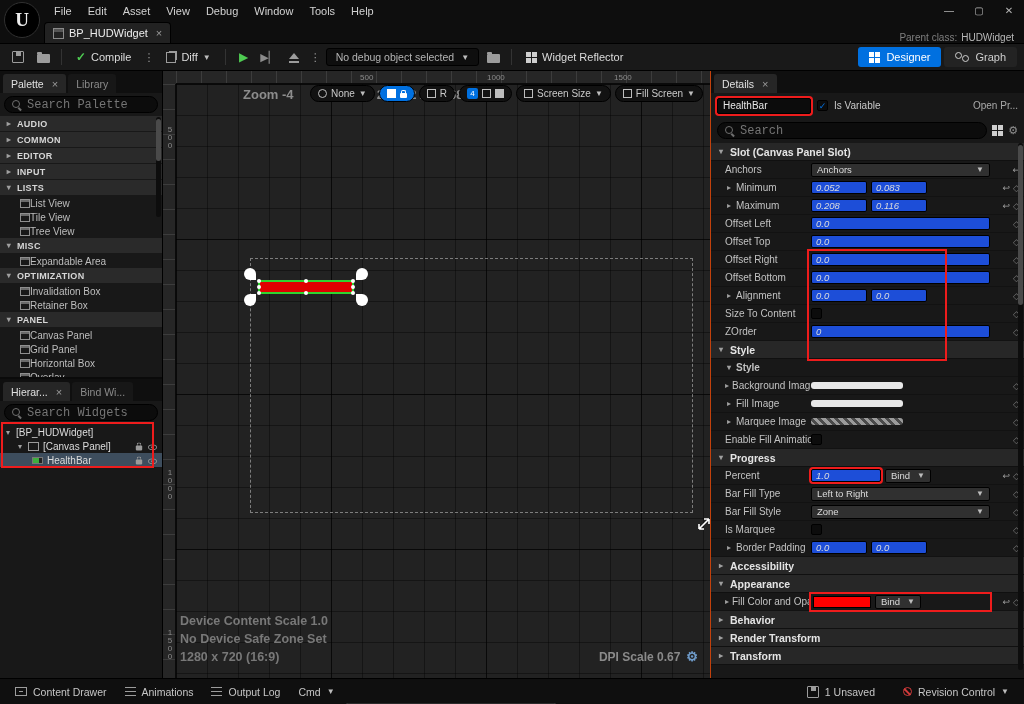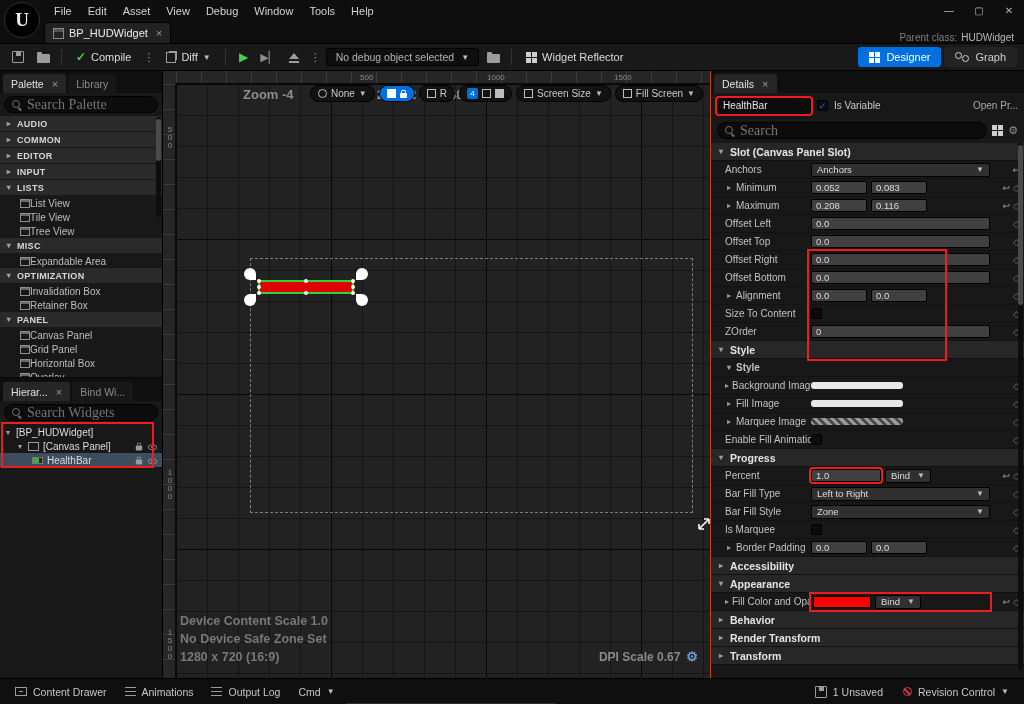--- a/index.html
+++ b/index.html
@@ -68,21 +68,21 @@
   .main{display:flex;height:607px;background:#141414;}
   .left{width:163px;display:flex;flex-direction:column;border-right:1px solid #000;background:#181818;}
   .center{flex:1;position:relative;background:#1f1f1f;overflow:hidden;}
   .rightp{width:314px;display:flex;flex-direction:column;border-left:1px solid #c2410c;background:#181818;position:relative;overflow:hidden;}
 
   
   .panel-tabs{height:22px;background:#0f0f0f;display:flex;align-items:flex-end;padding-left:3px;gap:2px;flex:none;}
   .ptab{height:19px;background:#262626;border-radius:3px 3px 0 0;padding:0 8px;display:flex;align-items:center;gap:5px;font-size:10.5px;color:#e0e0e0;}
   .ptab.inactive{background:#171717;color:#8a8a8a;}
   .searchbar{margin:3px 4px;height:17px;background:#0c0c0c;border:1px solid #000;border-radius:9px;display:flex;align-items:center;gap:5px;padding:0 6px;flex:none;}
-  .searchbar input{background:transparent;border:none;outline:none;color:#9a9a9a;font-size:14px;width:100%;font-family:Liberation Serif, serif;}
+  .searchbar input{background:transparent;border:none;outline:none;color:#9a9a9a;font-size:12px;width:100%;font-family:Liberation Mono, monospace;}
 
   
   .palette{height:308px;display:flex;flex-direction:column;border-bottom:2px solid #0a0a0a;position:relative;}
   .plist{flex:1;overflow:hidden;}
   .cat{height:15px;background:#2a2a2a;display:flex;align-items:center;gap:4px;padding:0 5px;font-size:9px;color:#d6d6d6;font-weight:bold;letter-spacing:.3px;margin-bottom:1px;}
   .car{color:#9f9f9f;font-size:8px;width:8px;text-align:center;}
   .pitem{height:14px;display:flex;align-items:center;padding-left:20px;font-size:10px;color:#bdbdbd;}
   .pic{width:10px;height:9px;border:1px solid #8f8f8f;background:linear-gradient(#6a6a6a 0 2px,transparent 2px);flex:none;}
   .vscroll{position:absolute;right:1px;width:5px;background:#0d0d0d;border-radius:3px;}
   .vthumb{position:absolute;left:0;width:5px;background:#4a4a4a;border-radius:3px;}
@@ -146,41 +146,41 @@
   .cbox{width:11px;height:11px;background:#0c0c0c;border:1px solid #000;border-radius:2px;display:flex;align-items:center;justify-content:center;font-size:9px;color:var(--accent,#0070e0);flex:none;}
   .lblsm{font-size:10px;color:#c9c9c9;white-space:nowrap;}
   .openpr{margin-left:auto;font-size:10px;color:#a9a9a9;white-space:nowrap;overflow:hidden;}
   .dsearch{height:25px;display:flex;align-items:center;gap:5px;padding:0 6px;flex:none;}
   .dsearch .searchbar{flex:1;margin:0;}
   .dprops{flex:1;position:relative;overflow:hidden;}
   .dhdr{height:18px;background:#272727;display:flex;align-items:center;gap:5px;padding:0 6px;font-size:10.5px;color:#e4e4e4;font-weight:bold;border-bottom:1px solid #101010;}
   .drow{height:18px;display:flex;align-items:center;padding-left:14px;border-bottom:1px solid rgba(0,0,0,.25);}
   .dlabel{width:86px;font-size:10px;color:#c2c2c2;flex:none;display:flex;align-items:center;gap:3px;overflow:hidden;white-space:nowrap;}
   .dval{flex:1;display:flex;align-items:center;gap:4px;min-width:0;}
-  .num{width:56px;height:13px;background:#404040;border:1px solid #000;border-radius:2px;color:#dcdcdc;font-size:9.5px;padding:0 4px;font-family:inherit;}
+  .num{width:56px;height:13px;background:#1d4ed8;border:1px solid #000;border-radius:2px;color:#dcdcdc;font-size:9.5px;padding:0 4px;font-family:inherit;font-style:italic;}
   .num.full{flex:1;width:auto;}
   .dd{height:14px;background:#303030;border:1px solid #000;border-radius:2px;display:flex;align-items:center;justify-content:space-between;gap:4px;padding:0 5px;font-size:9.5px;color:#dcdcdc;flex:1;min-width:0;}
   .dd.small{flex:none;width:46px;}
   .icons-r{display:flex;gap:3px;margin-left:4px;width:30px;justify-content:flex-end;padding-right:4px;flex:none;align-items:center;}
   .rst{color:#9a9a9a;font-size:9px;}
   .dmd{color:#787878;font-size:9px;}
   .strip{flex:1;height:7px;background:#e8e8e8;border-radius:3px;max-width:92px;}
   .strip.hatch{background:repeating-linear-gradient(45deg,#9a9a9a 0 3px,#4a4a4a 3px 6px);}
   .swatch{width:58px;height:12px;border:1px solid #000;flex:none;}
   .bold{font-weight:bold;}
 
   
   .statusbar{height:26px;background:#0f0f0f;display:flex;align-items:center;gap:2px;padding:0 7px;border-top:1px solid #000;}
   .sb-btn{display:flex;align-items:center;gap:6px;padding:0 8px;height:20px;font-size:10.5px;color:#c6c6c6;}
   .i-drawer{width:12px;height:9px;border:1px solid #9c9c9c;position:relative;}
   .i-drawer::after{content:"";position:absolute;left:3px;top:3px;width:4px;height:1px;background:#9c9c9c;}
   .i-lines{width:11px;height:9px;background:repeating-linear-gradient(#9c9c9c 0 1px,transparent 1px 4px);}
   .console{width:212px;height:17px;background:#ffffff;border:1px solid #2b2b2b;border-radius:3px;display:flex;align-items:center;padding:0 7px;margin-top:39px;}
   .console input{background:transparent;border:none;outline:none;color:#6f6f6f;font-size:10px;width:100%;font-family:inherit;}
-  .sb-right{margin-left:auto;display:flex;align-items:center;gap:4px;}
+  .sb-right{margin-left:auto;display:flex;align-items:center;gap:12px;}
   .nosync{width:9px;height:9px;border:1.5px solid #d23b3b;border-radius:50%;position:relative;flex:none;}
   .nosync::after{content:"";position:absolute;left:-1px;top:3px;width:9px;height:1.5px;background:#d23b3b;transform:rotate(45deg);}
 </style>
 </head>
 <body>
 
 <div class="app">
 
   <div class="logo">
       <span>U</span>

